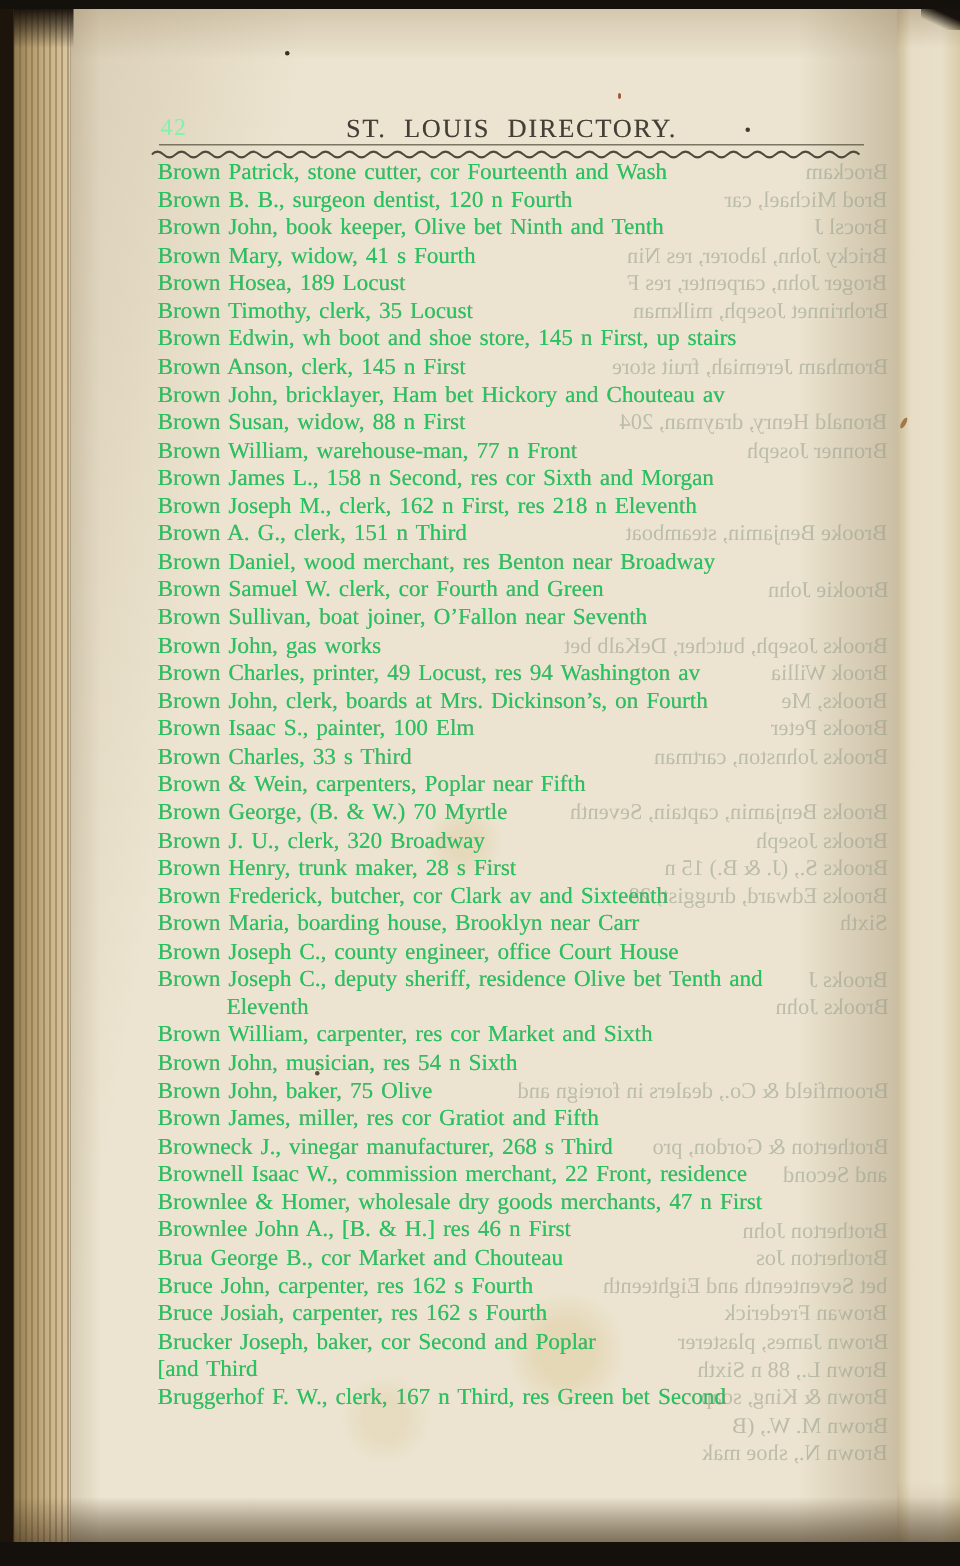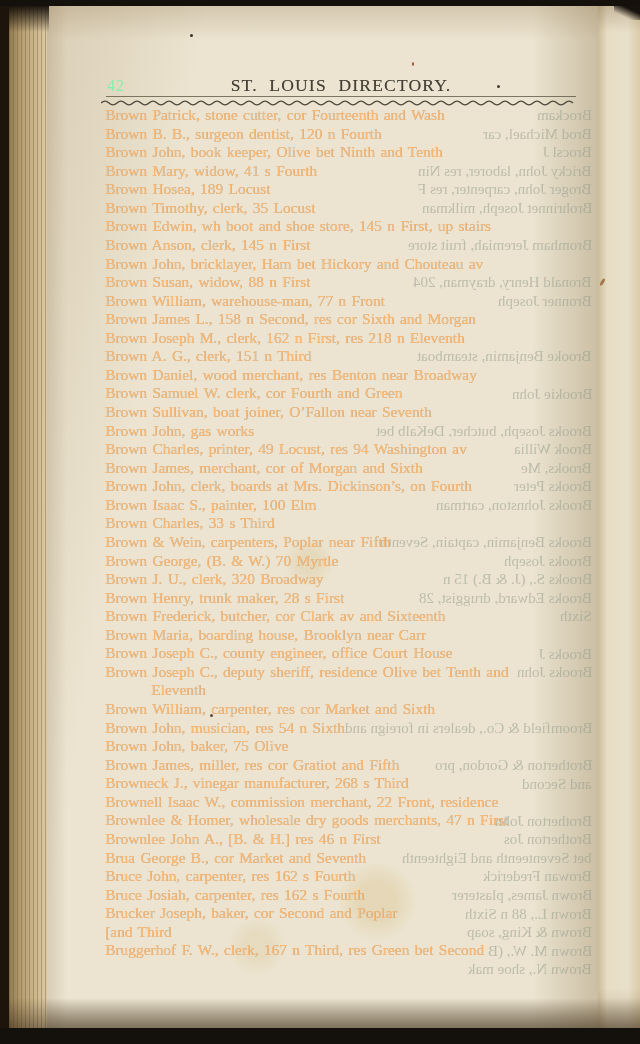--- a/index.html
+++ b/index.html
@@ -41,21 +41,21 @@
      background:linear-gradient(180deg,rgba(60,45,25,0),rgba(55,40,22,.5));}
   
   .page-num{position:absolute;left:107px;top:77px;font-size:16px;color:#86efac;letter-spacing:1px;}
   .title{position:absolute;left:105px;top:75px;width:472px;text-align:center;
      font-size:17.5px;color:#443f36;letter-spacing:1.2px;word-spacing:6px;
      text-shadow:.2px .2px 0 rgba(60,54,44,.45);}
   .rule-straight{position:absolute;left:106px;top:96px;width:470px;height:1px;background:#55503f;opacity:.75;}
   .wavy{position:absolute;left:101px;top:98px;}
   
   .listing{position:absolute;left:105px;top:106px;width:472px;
-     font-size:15.4px;line-height:18.57px;color:#fdba74;
+     font-size:15.4px;line-height:18.57px;color:#22c55e;
      text-shadow:.2px .2px 0 rgba(62,56,46,.4);word-spacing:1.5px;}
   .line{white-space:nowrap;}
   .line.cont{padding-left:46px;font-family:Liberation Serif, serif;}
   .line.split{display:flex;justify-content:space-between;padding-right:30px;}
   
   .ghosts{position:absolute;left:0;top:0;width:640px;height:1044px;pointer-events:none;}
   .ghost{position:absolute;right:48px;white-space:nowrap;transform:scaleX(-1);
      font-size:15px;line-height:18.57px;color:rgba(148,156,138,.55);
      filter:blur(.4px);}
   
@@ -132,42 +132,41 @@
       <div class="line"><span>Brown Susan, widow, 88 n First</span></div>
       <div class="line"><span>Brown William, warehouse-man, 77 n Front</span></div>
       <div class="line"><span>Brown James L., 158 n Second, res cor Sixth and Morgan</span></div>
       <div class="line"><span>Brown Joseph M., clerk, 162 n First, res 218 n Eleventh</span></div>
       <div class="line"><span>Brown A. G., clerk, 151 n Third</span></div>
       <div class="line"><span>Brown Daniel, wood merchant, res Benton near Broadway</span></div>
       <div class="line"><span>Brown Samuel W. clerk, cor Fourth and Green</span></div>
       <div class="line"><span>Brown Sullivan, boat joiner, O’Fallon near Seventh</span></div>
       <div class="line"><span>Brown John, gas works</span></div>
       <div class="line"><span>Brown Charles, printer, 49 Locust, res 94 Washington av</span></div>
-      <div class="line"><span>Brown James, merchant, cor of Morgan and Sixth</span></div>
       <div class="line"><span>Brown John, clerk, boards at Mrs. Dickinson’s, on Fourth</span></div>
       <div class="line"><span>Brown Isaac S., painter, 100 Elm</span></div>
       <div class="line"><span>Brown Charles, 33 s Third</span></div>
       <div class="line"><span>Brown &amp; Wein, carpenters, Poplar near Fifth</span></div>
       <div class="line"><span>Brown George, (B. &amp; W.) 70 Myrtle</span></div>
       <div class="line"><span>Brown J. U., clerk, 320 Broadway</span></div>
       <div class="line"><span>Brown Henry, trunk maker, 28 s First</span></div>
       <div class="line"><span>Brown Frederick, butcher, cor Clark av and Sixteenth</span></div>
       <div class="line"><span>Brown Maria, boarding house, Brooklyn near Carr</span></div>
       <div class="line"><span>Brown Joseph C., county engineer, office Court House</span></div>
       <div class="line"><span>Brown Joseph C., deputy sheriff, residence Olive bet Tenth and</span></div>
       <div class="line cont"><span>Eleventh</span></div>
       <div class="line"><span>Brown William, carpenter, res cor Market and Sixth</span></div>
       <div class="line"><span>Brown John, musician, res 54 n Sixth</span></div>
       <div class="line"><span>Brown John, baker, 75 Olive</span></div>
       <div class="line"><span>Brown James, miller, res cor Gratiot and Fifth</span></div>
       <div class="line"><span>Browneck J., vinegar manufacturer, 268 s Third</span></div>
       <div class="line"><span>Brownell Isaac W., commission merchant, 22 Front, residence</span></div>
       <div class="line"><span>Brownlee &amp; Homer, wholesale dry goods merchants, 47 n First</span></div>
       <div class="line"><span>Brownlee John A., [B. &amp; H.] res 46 n First</span></div>
-      <div class="line"><span>Brua George B., cor Market and Seventh</span></div>
+      <div class="line"><span>Brua George B., cor Market and Chouteau</span></div>
       <div class="line"><span>Bruce John, carpenter, res 162 s Fourth</span></div>
       <div class="line"><span>Bruce Josiah, carpenter, res 162 s Fourth</span></div>
       <div class="line"><span>Brucker Joseph, baker, cor Second and Poplar</span></div>
       <div class="line split">
         <span>[and Third</span>
       </div>
       <div class="line"><span>Bruggerhof F. W., clerk, 167 n Third, res Green bet Second</span></div>
     </div>
 
   <div class="speck" style="left:190px;top:34px;width:3px;height:3px;background:#3a3026;"></div>

